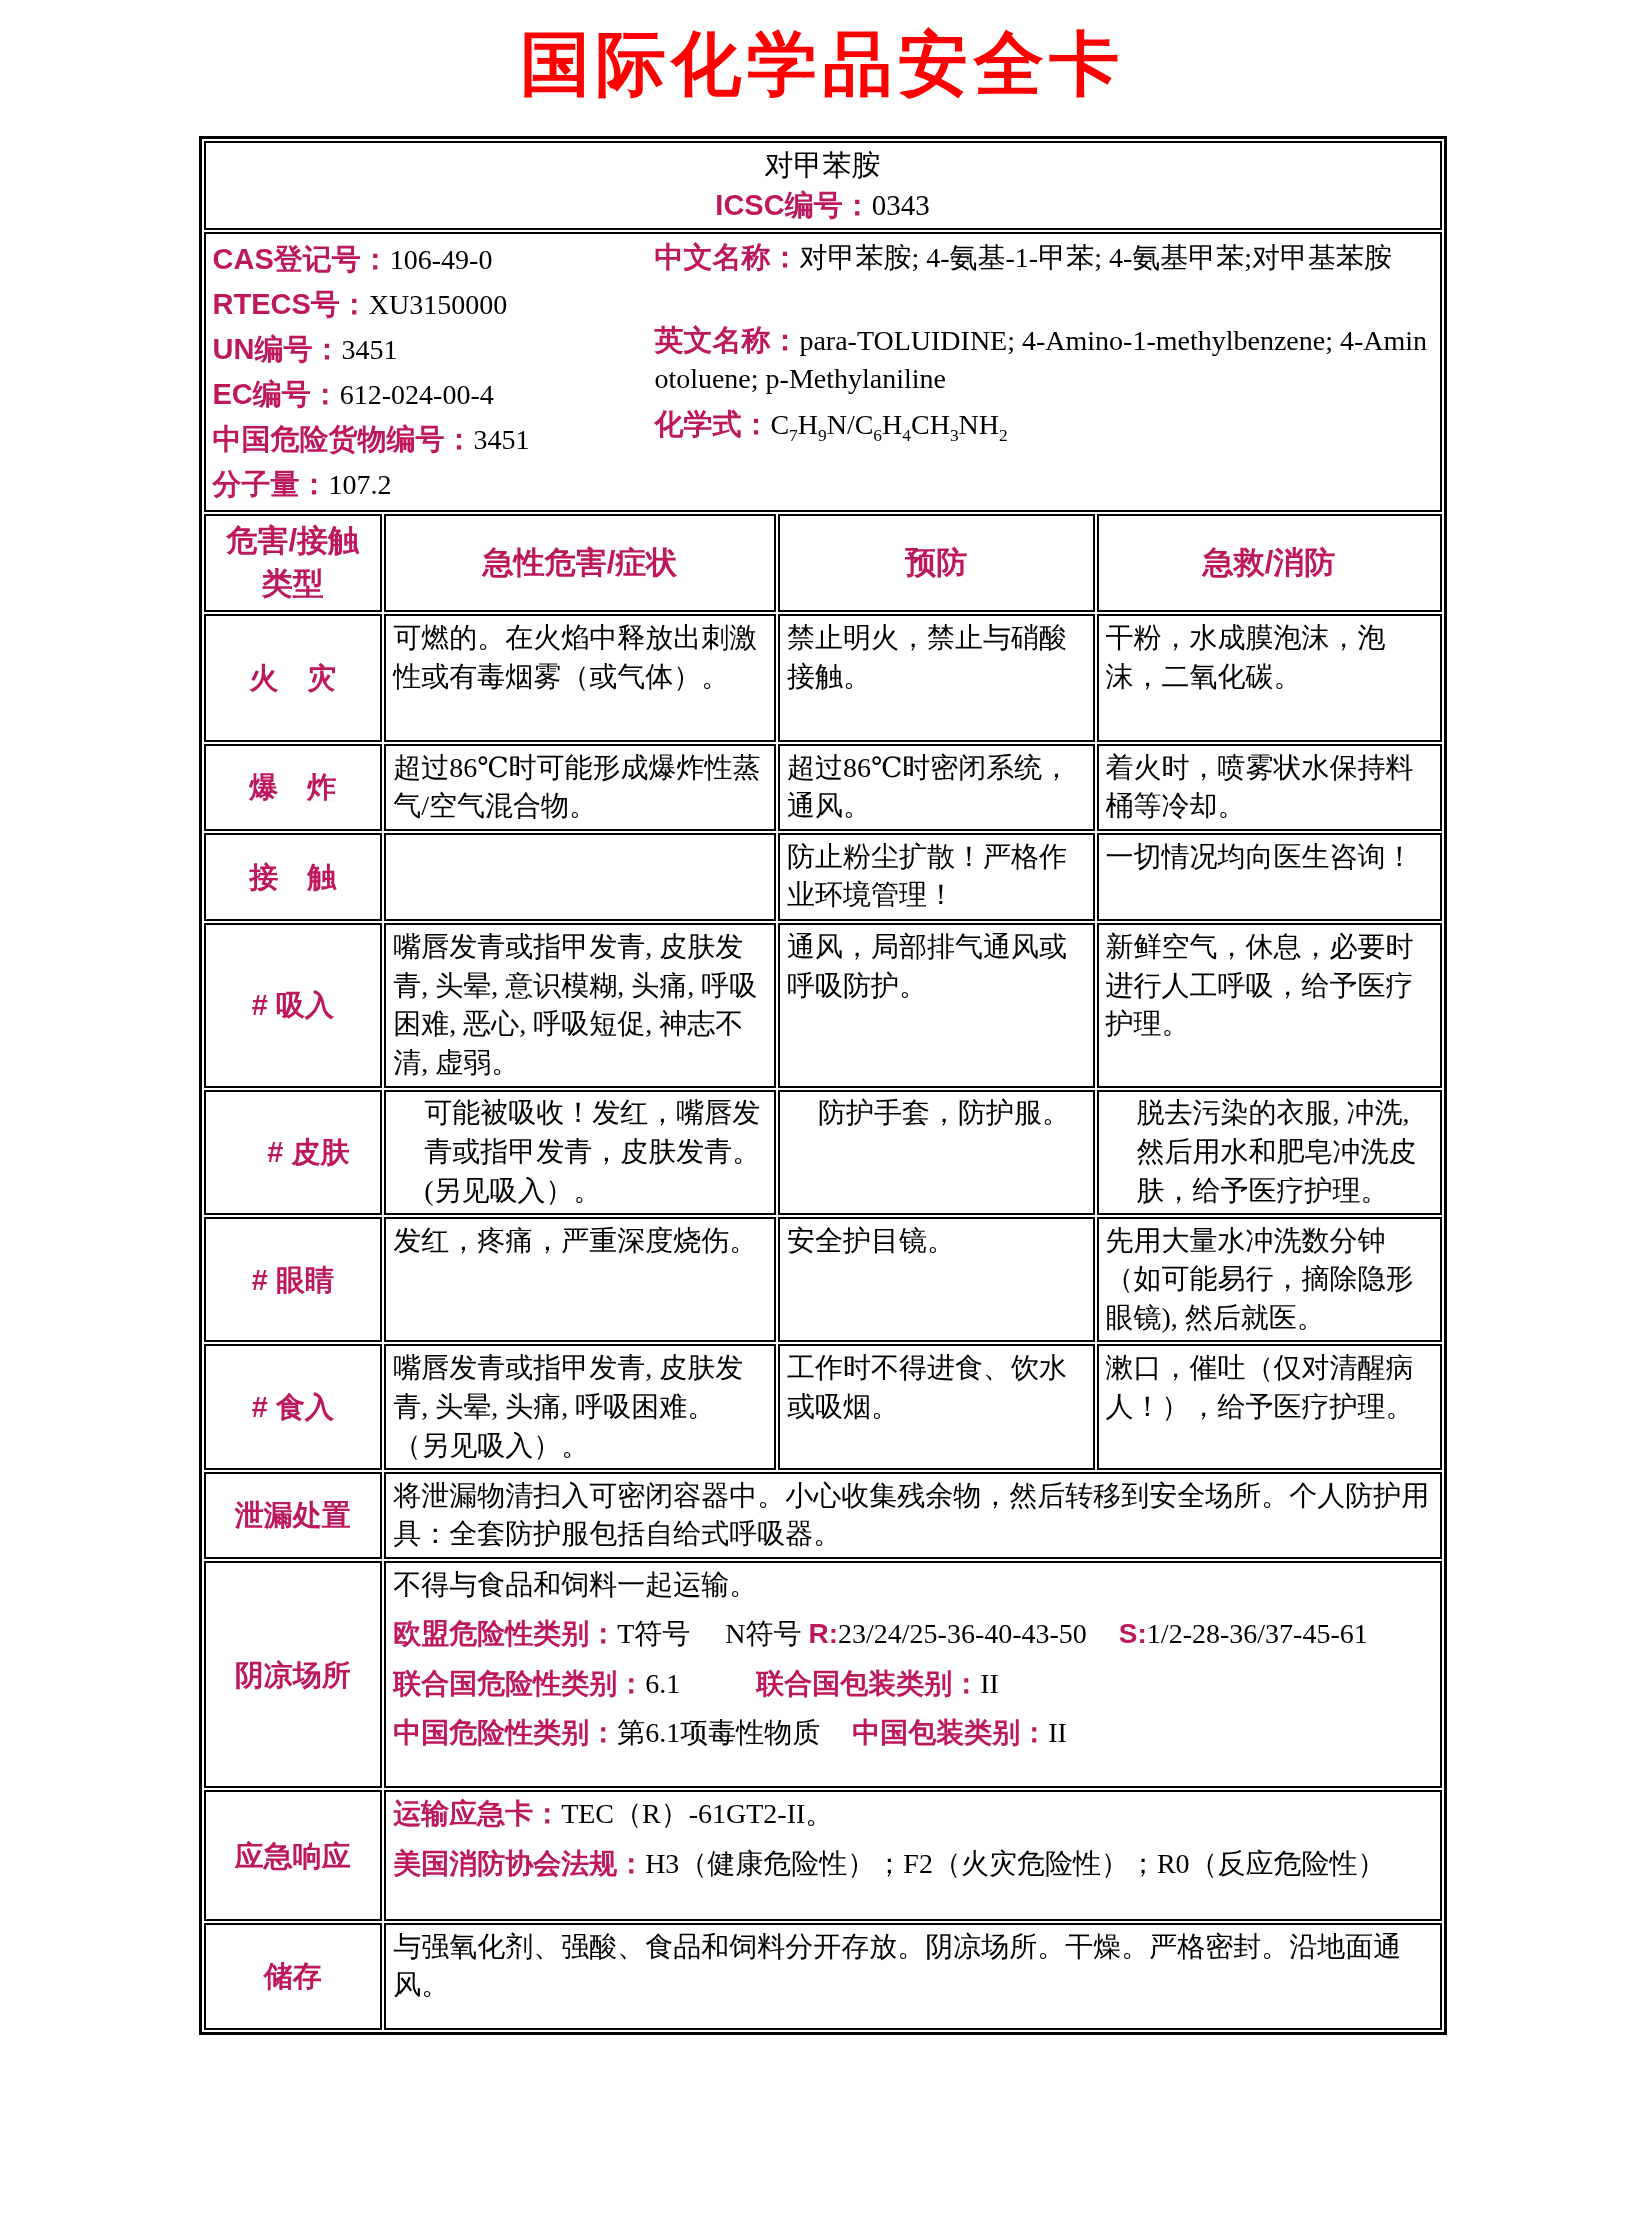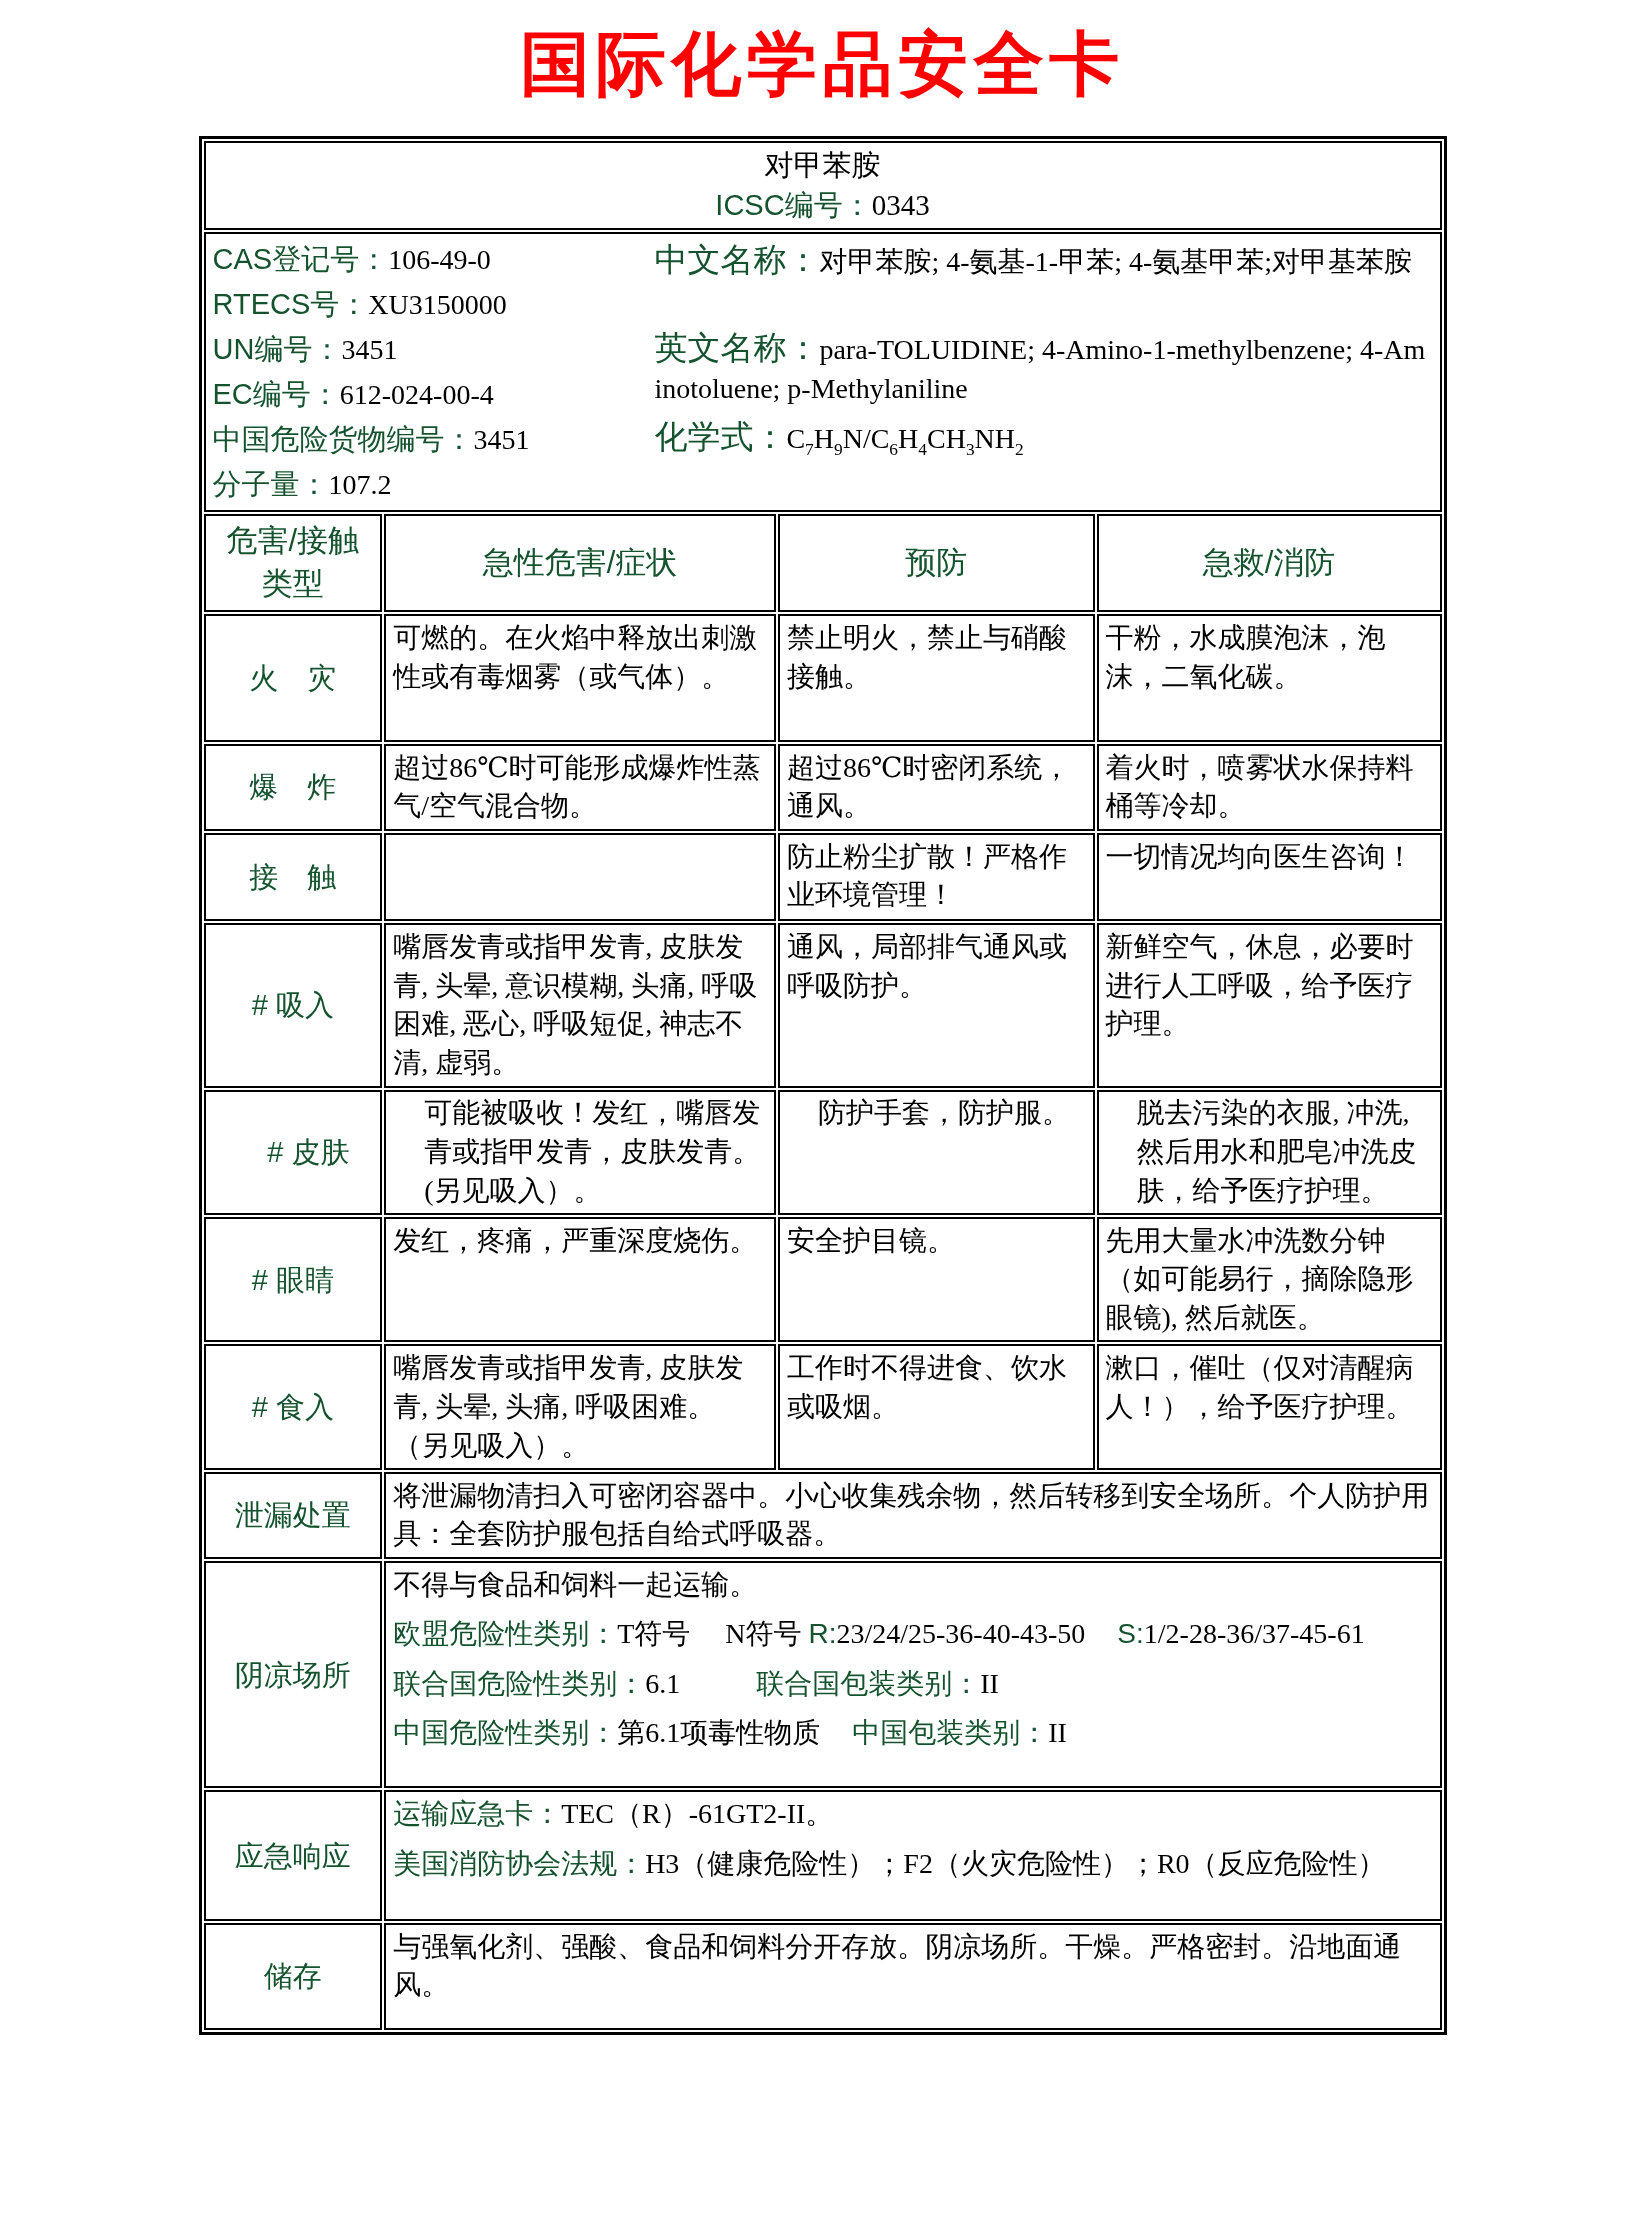--- a/index.html
+++ b/index.html
@@ -29,39 +29,39 @@
   td{
     border:2.1px solid #000;
     padding:2.8px 7px;
     font-size:28px;
     line-height:1.38;
     vertical-align:top;
     word-break:break-all;
     overflow:hidden;
   }
   .blue{
-    color:#14532d;
-    font-weight:normal;
+    color:#be185d;
+    font-weight:bold;
     font-family:"Liberation Sans","DejaVu Sans",sans-serif;
   }
   .black-val{color:#000;font-weight:normal;}
   
   .card-head-cell{height:56px;vertical-align:middle;}
   .card-head{display:flex;justify-content:space-between;align-items:center;flex-direction:column;}
   .chem-name{font-size:29px;}
   .icsc{font-size:29px;}
   
   .info-cell{height:270px;}
   .info-wrap{display:flex;width:100%;}
   .info-left{width:36%;}
   .info-right{width:64%;padding-left:4.2px;}
   .id-line{line-height:45px;font-size:28px;white-space:nowrap;}
   .id-line .blue{font-size:29px;}
   .names-para{margin:0 0 5.6px 0;}
-  .names-para .blue{font-size:33px;}
+  .names-para .blue{font-size:29px;}
   .en-para{margin-top:42px;}
   .formula-line{margin-top:4.2px;}
   sub{font-size:0.62em;line-height:0;}
   
   .thead-cell{
     height:89px;
     vertical-align:middle;
     text-align:center;
     font-size:31px;
     white-space:pre-line;

